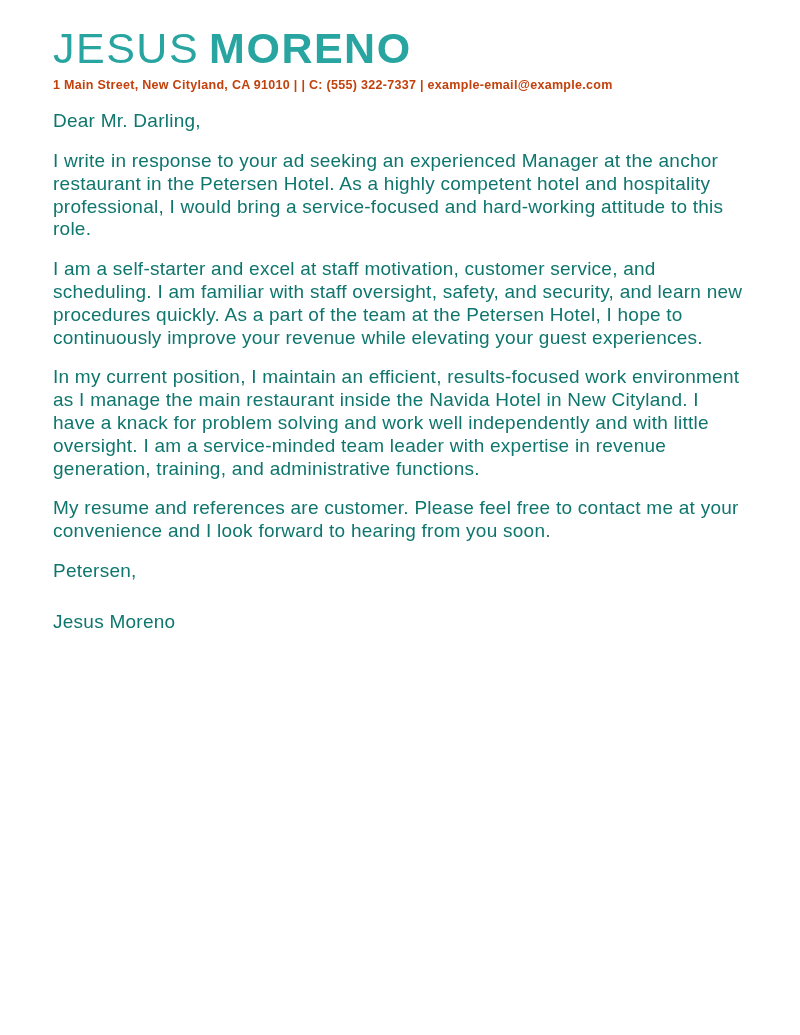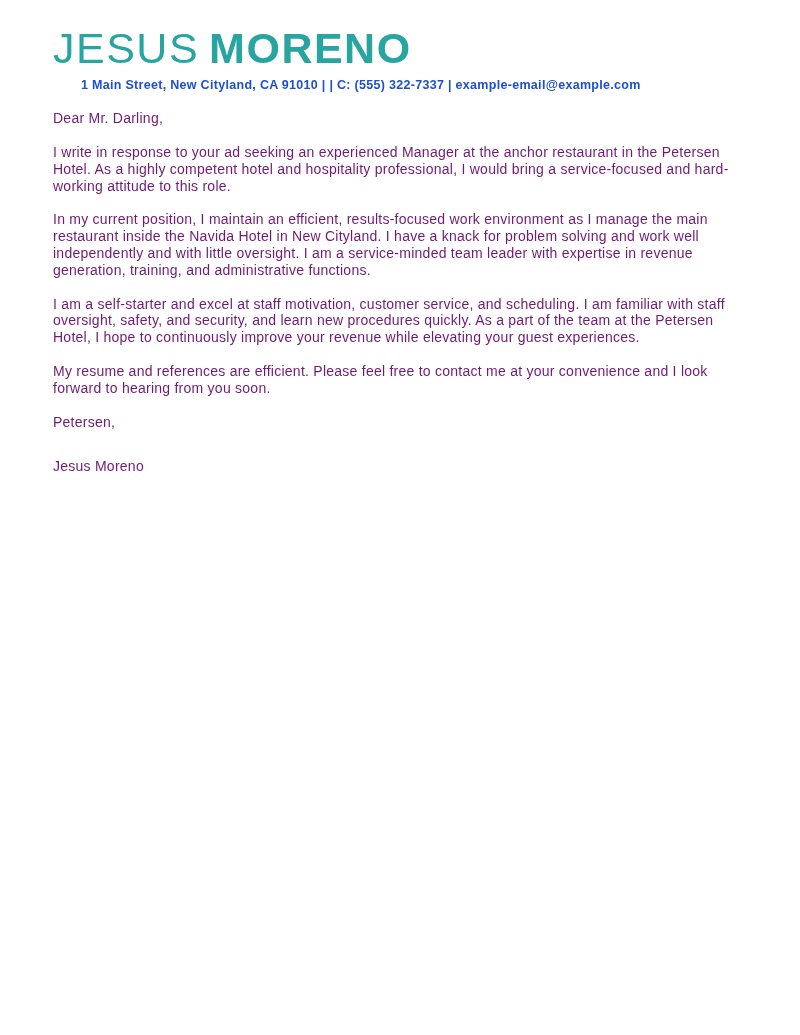--- a/index.html
+++ b/index.html
@@ -31,47 +31,46 @@
   }
   .candidate-name .last {
     font-weight: 700;
     margin-left: 10px;
   }
   .contact-line {
     margin-top: 7px;
     font-size: 12.5px;
     font-weight: 700;
     letter-spacing: 0.3px;
-    color: #1d4ed8;
-    margin-left: 28px;
+    color: #c2410c;
   }
   .letter-body p {
     margin: 0 0 17px 0;
-    font-size: 14px;
+    font-size: 19px;
     line-height: 1.2;
     letter-spacing: 0.25px;
-    color: #701a75;
+    color: #0f766e;
   }
   .letter-body p.signature {
     margin-top: 28px;
   }
 </style>
 </head>
 <body>
 
 <div class="page">
 
   <header class="letter-header">
     <h1 class="candidate-name"><span class="first">JESUS</span><span class="last">MORENO</span></h1>
     <div class="contact-line">1 Main Street, New Cityland, CA 91010 |  | C: (555) 322-7337 | example-email@example.com</div>
   </header>
 
   <main class="letter-body">
     <p>Dear Mr. Darling,</p>
     <p>I write in response to your ad seeking an experienced Manager at the anchor restaurant in the Petersen Hotel. As a highly competent hotel and hospitality professional, I would bring a service-focused and hard-working attitude to this role.</p>
+    <p>I am a self-starter and excel at staff motivation, customer service, and scheduling. I am familiar with staff oversight, safety, and security, and learn new procedures quickly. As a part of the team at the Petersen Hotel, I hope to continuously improve your revenue while elevating your guest experiences.</p>
     <p>In my current position, I maintain an efficient, results-focused work environment as I manage the main restaurant inside the Navida Hotel in New Cityland. I have a knack for problem solving and work well independently and with little oversight. I am a service-minded team leader with expertise in revenue generation, training, and administrative functions.</p>
-    <p>I am a self-starter and excel at staff motivation, customer service, and scheduling. I am familiar with staff oversight, safety, and security, and learn new procedures quickly. As a part of the team at the Petersen Hotel, I hope to continuously improve your revenue while elevating your guest experiences.</p>
-    <p>My resume and references are efficient. Please feel free to contact me at your convenience and I look forward to hearing from you soon.</p>
+    <p>My resume and references are customer. Please feel free to contact me at your convenience and I look forward to hearing from you soon.</p>
     <p>Petersen,</p>
     <p class="signature">Jesus Moreno</p>
   </main>
 
 </div>
 
 </body></html>

